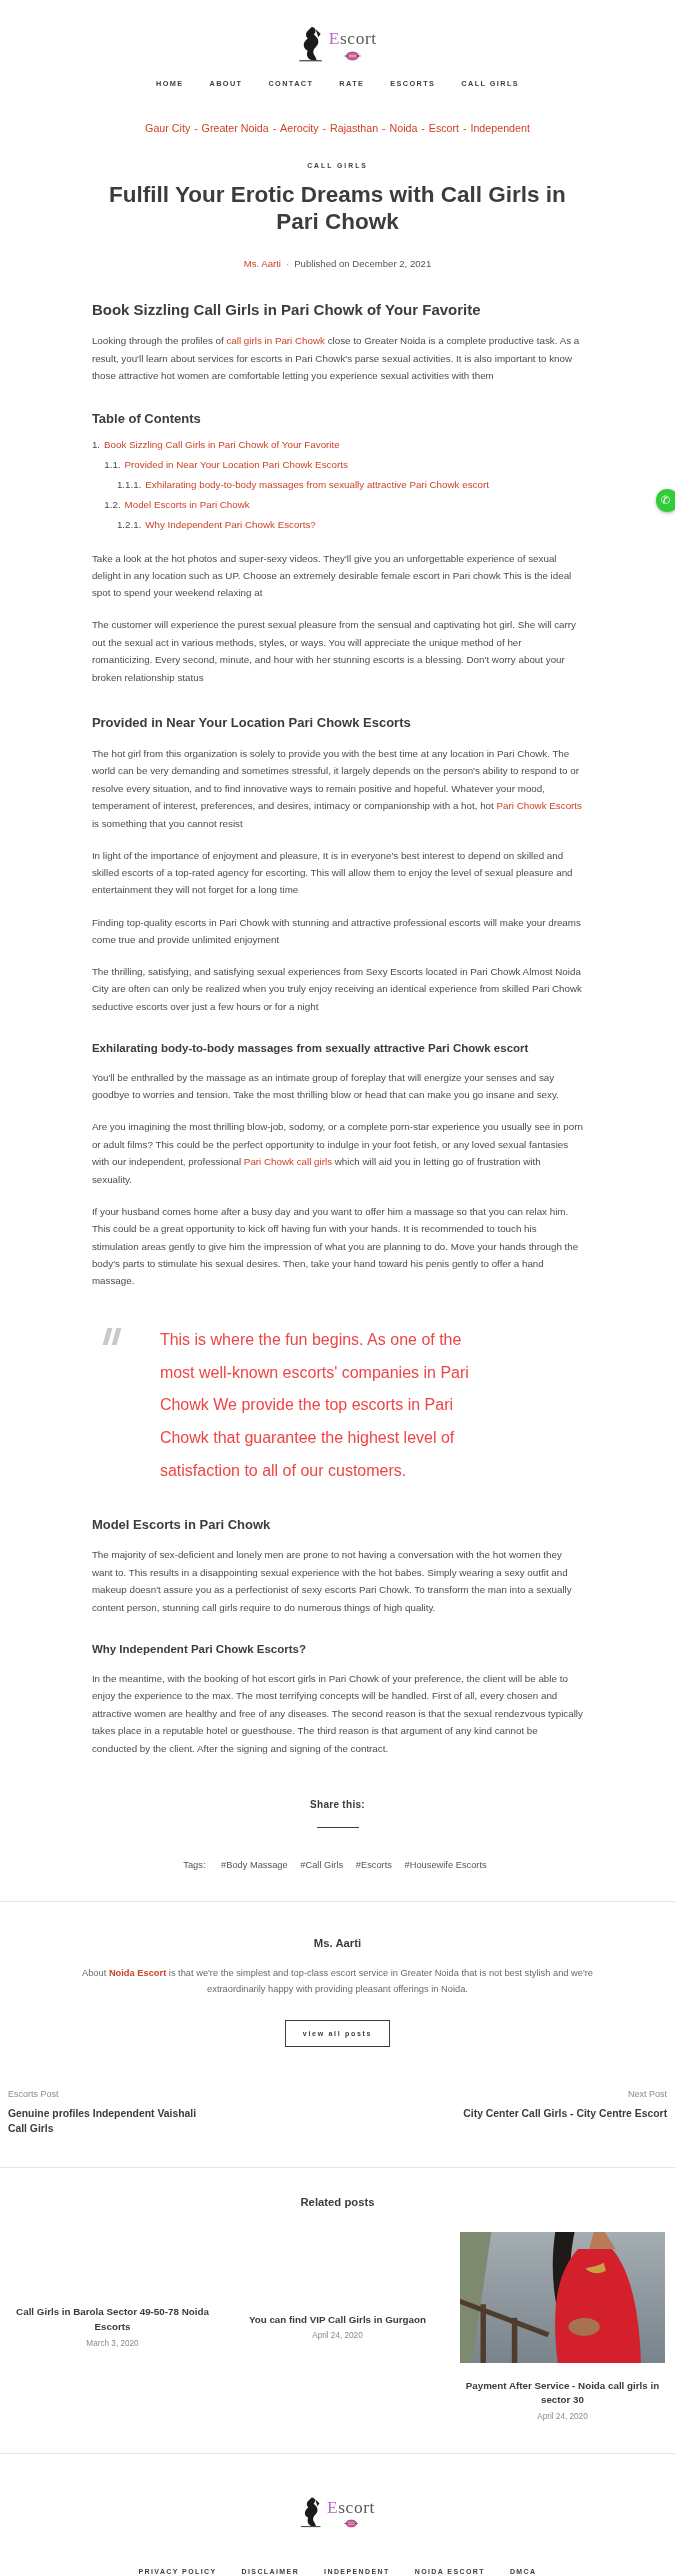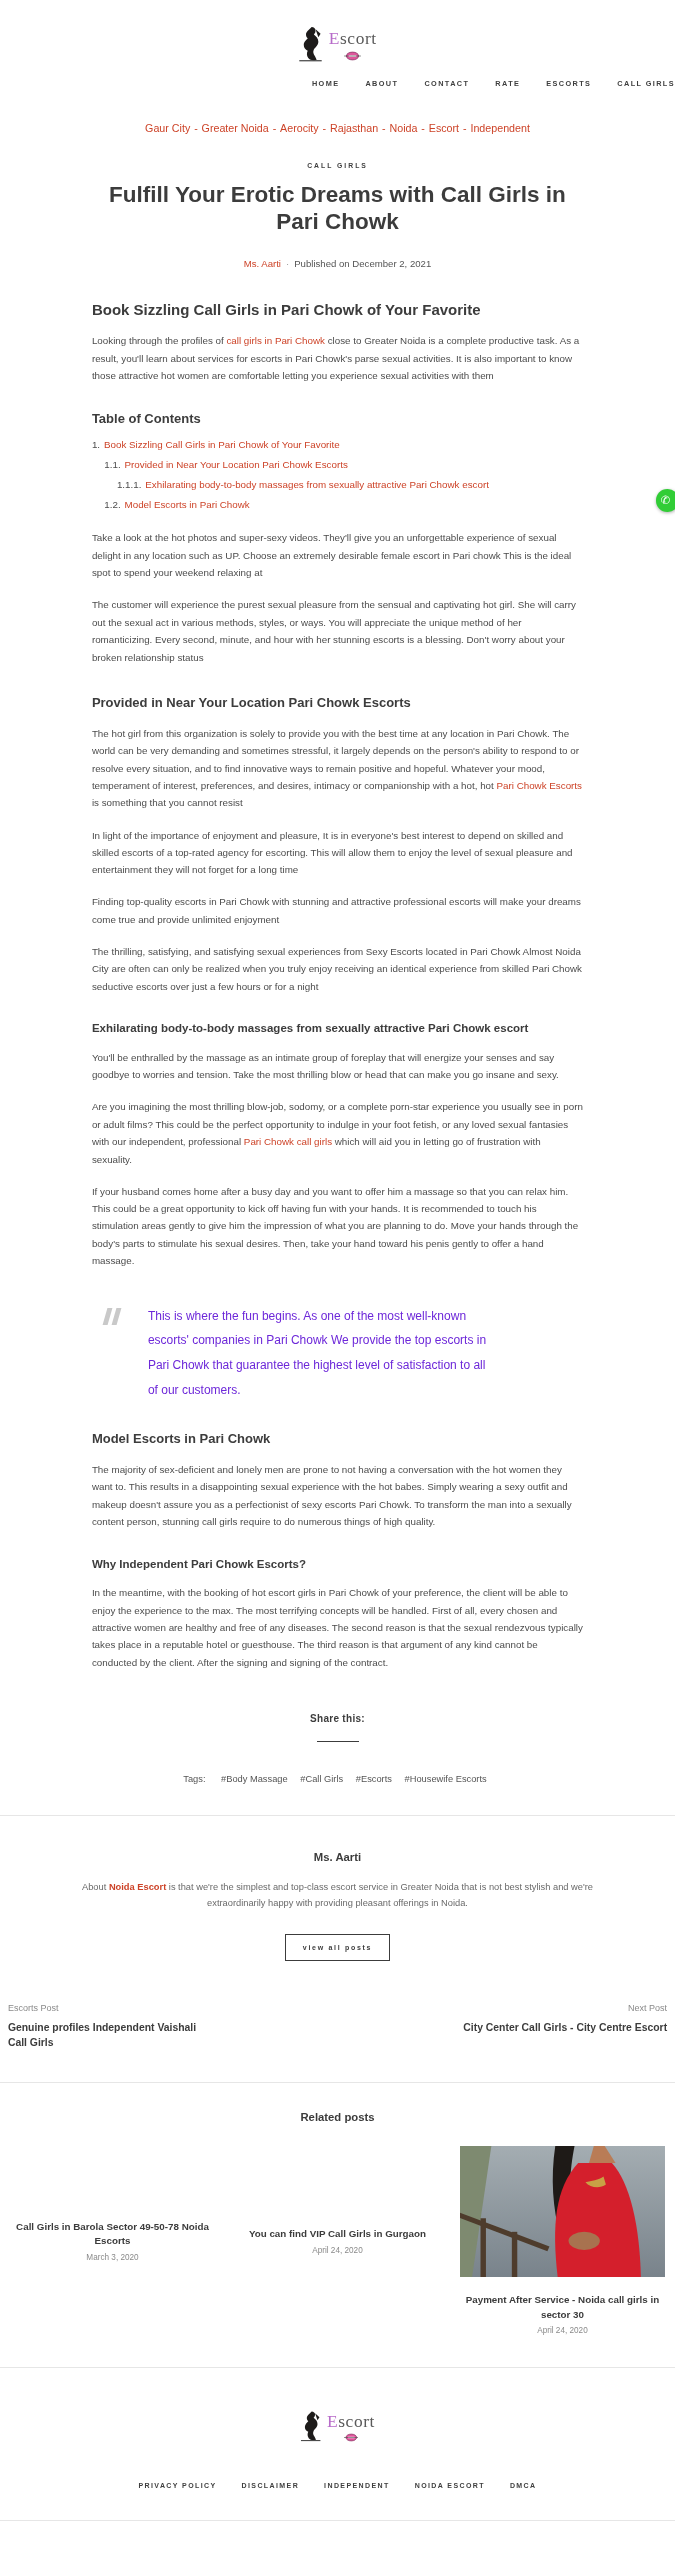--- a/index.html
+++ b/index.html
@@ -7,21 +7,21 @@
   body { font-family: "Liberation Sans", sans-serif; color: #4a4a4a; }
   .page { width: 675px; margin: 0 auto; background: #fff; position: relative; overflow: hidden; }
   a { text-decoration: none; }
 
   
   .site-header { text-align: center; padding-top: 26px; }
   .logo { display: inline-flex; align-items: center; gap: 5.6px; cursor: pointer; }
   .logo-textcol { display: flex; flex-direction: column; align-items: center; gap: 1.1px; }
   .logo-text { font-family: "Liberation Serif", serif; font-size: 17.4px; color: #5a5a5a; letter-spacing: 0.6px; }
   .logo-initial { color: #b76bc9; }
-  .main-nav { margin-top: 13.5px; display: flex; justify-content: flex-end; gap: 26px; }
+  .main-nav { margin-top: 13.5px; display: flex; justify-content: center; gap: 26px; }
   .main-nav a, .footer-nav a { font-size: 7.3px; font-weight: bold; letter-spacing: 1.4px; color: #3e3e3e; }
 
   
   .top-links { margin-top: 34px; text-align: center; font-size: 10.7px; }
   .top-links a { color: #cd4328; }
   .top-links .sep { color: #cd4328; margin: 0 3.9px; }
 
   
   .post-header { margin-top: 26px; text-align: center; }
   .category { display: inline-block; font-size: 6.8px; font-weight: bold; letter-spacing: 2px; color: #3e3e3e; }
@@ -39,21 +39,21 @@
   a.inline { color: #cd4328; }
   .toc-title { font-size: 13px; font-weight: bold; color: #3c3c3c; margin-top: 26px; }
   ul.toc { list-style: none; margin-top: 9px; }
   ul.toc li { font-size: 9.8px; line-height: 2.05; }
   ul.toc li.lvl1 { padding-left: 12.4px; }
   ul.toc li.lvl2 { padding-left: 25px; }
   ul.toc .num { color: #4c4c4c; margin-right: 3.9px; }
   ul.toc a { color: #cd4328; }
 
   blockquote.pull { position: relative; margin-top: 34px; padding-left: 52px; max-width: 405px; }
-  blockquote.pull p { font-size: 12px; line-height: 2.05; color: #6d28d9; margin: 4px; }
+  blockquote.pull p { font-size: 16px; line-height: 2.05; color: #ef4444; margin: 16px; }
   .qmark { position: absolute; left: 13.5px; top: 4.5px; display: flex; gap: 3.4px; }
   .qmark i { display: block; width: 5px; height: 17px; background: #c9c9c9; transform: skewX(-16deg); }
 
   
   .share { text-align: center; margin-top: 42px; }
   .share-title { font-size: 10px; font-weight: bold; color: #3c3c3c; letter-spacing: 0.3px; text-align: center; }
   .share-line { width: 42px; height: 0.6px; background: #3c3c3c; margin: 17px auto 0; }
   .tags-row { margin-top: 32px; font-size: 9.3px; color: #555; }
   .tags-row .tags-label { margin-right: 7.9px; }
   .tags-row a { color: #555; margin: 0 5px; }
@@ -142,20 +142,21 @@
   <article class="content">
     <h2 class="sec">Book Sizzling Call Girls in Pari Chowk of Your Favorite</h2>
     <p><span>Looking through the profiles of </span><a href="#" class="inline">call girls in Pari Chowk</a><span> close to Greater Noida is a complete productive task. As a result, you'll learn about services for escorts in Pari Chowk's parse sexual activities. It is also important to know those attractive hot women are comfortable letting you experience sexual activities with them</span></p>
 
     <div class="toc-title">Table of Contents</div>
     <ul class="toc">
       <li><span class="num">1.</span><a href="#">Book Sizzling Call Girls in Pari Chowk of Your Favorite</a></li>
       <li class="lvl1"><span class="num">1.1.</span><a href="#">Provided in Near Your Location Pari Chowk Escorts</a></li>
       <li class="lvl2"><span class="num">1.1.1.</span><a href="#">Exhilarating body-to-body massages from sexually attractive Pari Chowk escort</a></li>
       <li class="lvl1"><span class="num">1.2.</span><a href="#">Model Escorts in Pari Chowk</a></li>
+      <li class="lvl2"><span class="num">1.2.1.</span><a href="#">Why Independent Pari Chowk Escorts?</a></li>
     </ul>
 
     <p>Take a look at the hot photos and super-sexy videos. They'll give you an unforgettable experience of sexual delight in any location such as UP. Choose an extremely desirable female escort in Pari chowk This is the ideal spot to spend your weekend relaxing at</p>
     <p>The customer will experience the purest sexual pleasure from the sensual and captivating hot girl. She will carry out the sexual act in various methods, styles, or ways. You will appreciate the unique method of her romanticizing. Every second, minute, and hour with her stunning escorts is a blessing. Don't worry about your broken relationship status</p>
 
     <h3 class="sec">Provided in Near Your Location Pari Chowk Escorts</h3>
     <p><span>The hot girl from this organization is solely to provide you with the best time at any location in Pari Chowk. The world can be very demanding and sometimes stressful, it largely depends on the person's ability to respond to or resolve every situation, and to find innovative ways to remain positive and hopeful. Whatever your mood, temperament of interest, preferences, and desires, intimacy or companionship with a hot, hot </span><a href="#" class="inline">Pari Chowk Escorts</a><span> is something that you cannot resist</span></p>
     <p>In light of the importance of enjoyment and pleasure, It is in everyone's best interest to depend on skilled and skilled escorts of a top-rated agency for escorting. This will allow them to enjoy the level of sexual pleasure and entertainment they will not forget for a long time</p>
     <p>Finding top-quality escorts in Pari Chowk with stunning and attractive professional escorts will make your dreams come true and provide unlimited enjoyment</p>
     <p>The thrilling, satisfying, and satisfying sexual experiences from Sexy Escorts located in Pari Chowk Almost Noida City are often can only be realized when you truly enjoy receiving an identical experience from skilled Pari Chowk seductive escorts over just a few hours or for a night</p>

